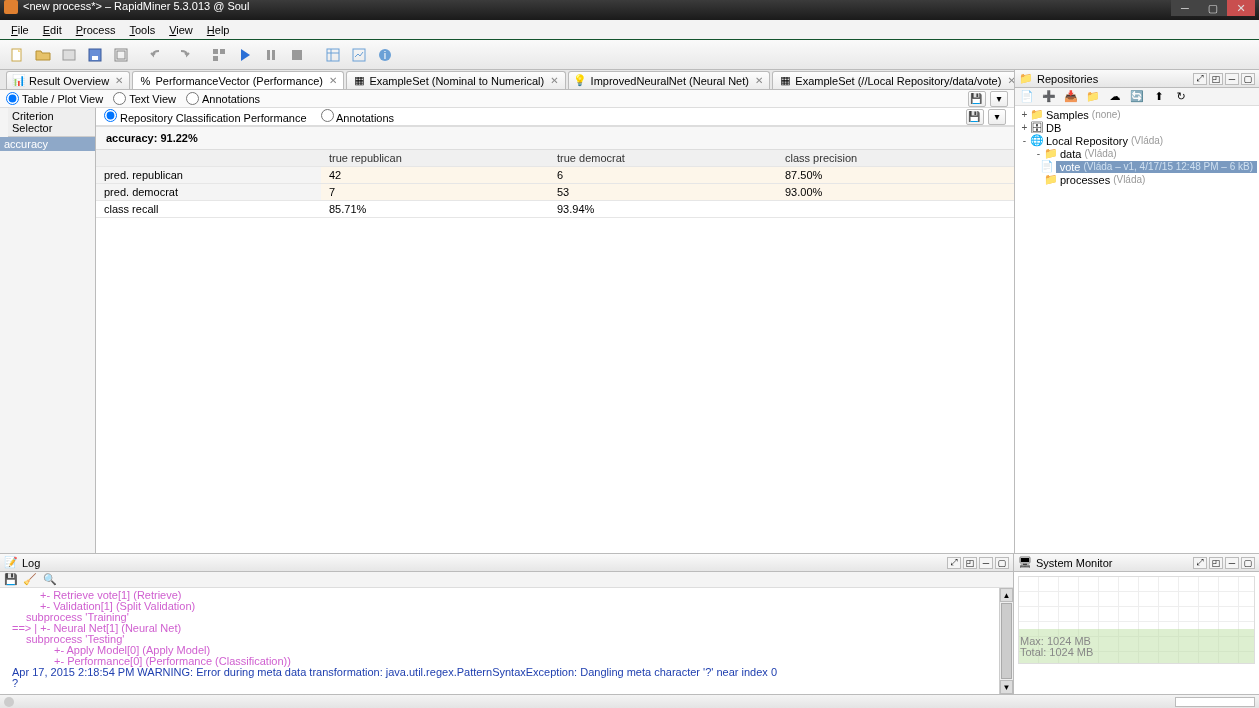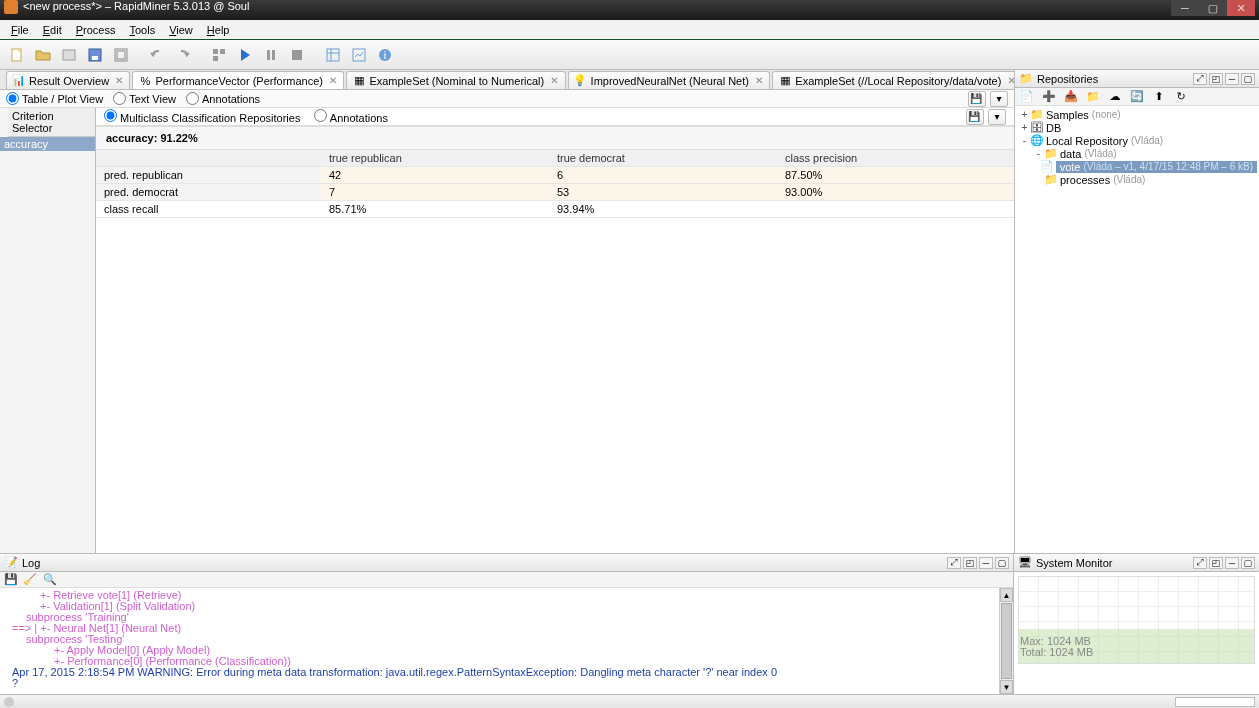--- a/index.html
+++ b/index.html
@@ -243,21 +243,21 @@
       </div>
     </div>
 
     <div class="workarea">
       <div class="criterion-panel">
         <div class="hdr">Criterion Selector</div>
         <div class="item">accuracy</div>
       </div>
       <div class="perf-panel">
         <div class="subradio">
-          <label><input type="radio" checked="" style=""> <span>Multiclass Classification Repositories</span></label>
+          <label><input type="radio" checked="" style=""> <span>Repository Classification Performance</span></label>
           <label><input type="radio" style=""> <span>Annotations</span></label>
           <div class="rightbtns">
             <div class="smallbtn">💾</div>
             <div class="smallbtn">▾</div>
           </div>
         </div>
         <div class="acc-header">accuracy: 91.22%</div>
         <table class="conf-table">
           <colgroup>
               <col class="col1">

